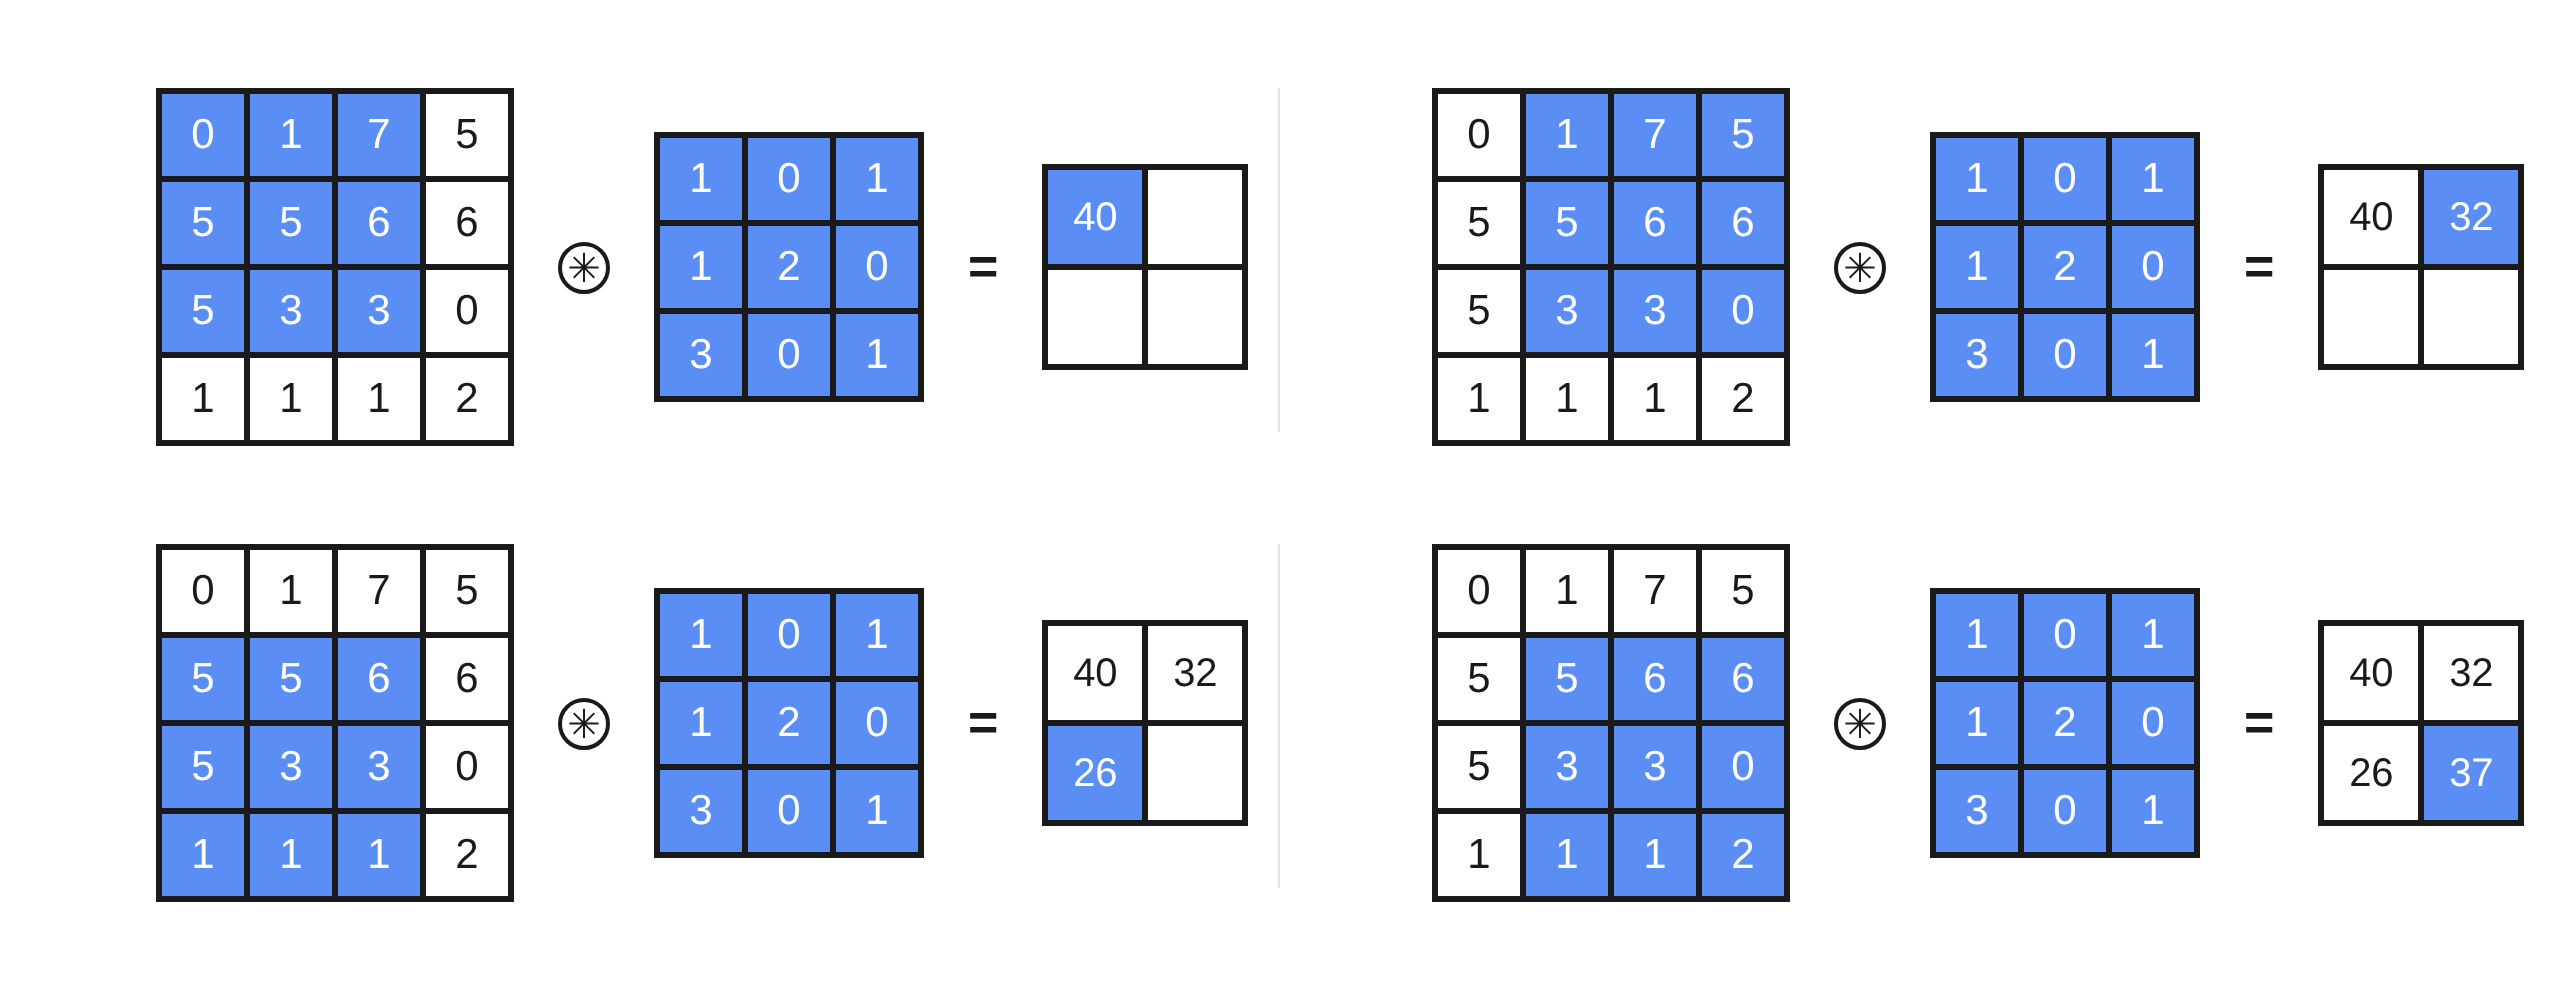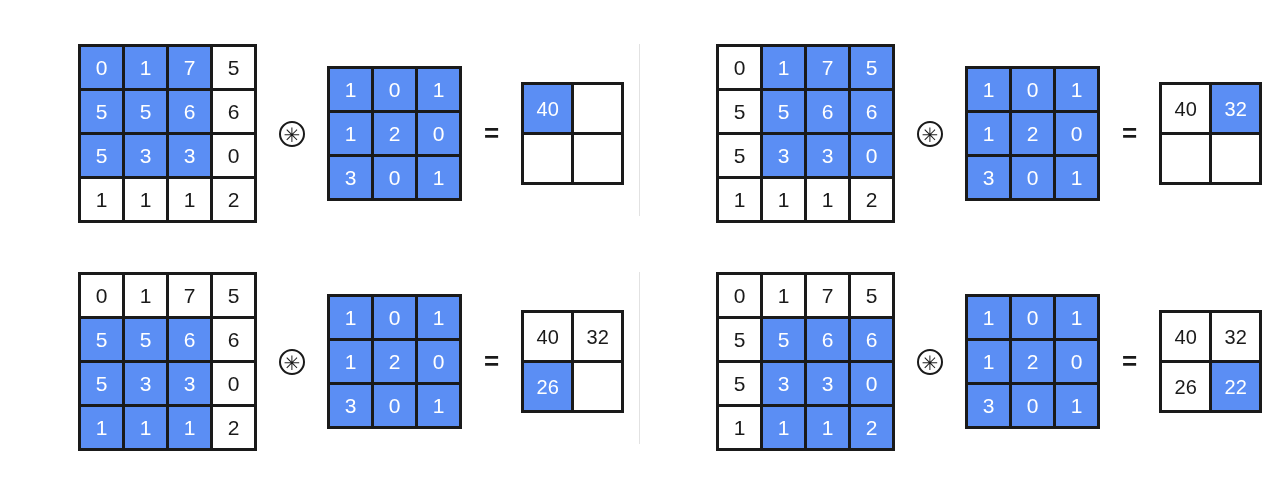--- a/index.html
+++ b/index.html
@@ -241,18 +241,18 @@
         <div class="cell hl">0</div>
         <div class="cell hl">3</div>
         <div class="cell hl">0</div>
         <div class="cell hl">1</div>
       </div>
       <div class="op-eq">=</div>
       <div class="grid output">
         <div class="cell">40</div>
         <div class="cell">32</div>
         <div class="cell">26</div>
-        <div class="cell hl">22</div>
+        <div class="cell hl">37</div>
       </div>
     </div>
     <div class="divider" style="left: 639px; top: 44px; height: 172px; background: rgb(226, 226, 226);"></div>
     <div class="divider" style="left: 639px; top: 272px; height: 172px; background: rgb(226, 226, 226);"></div>
   </div>
 
 </body></html>

